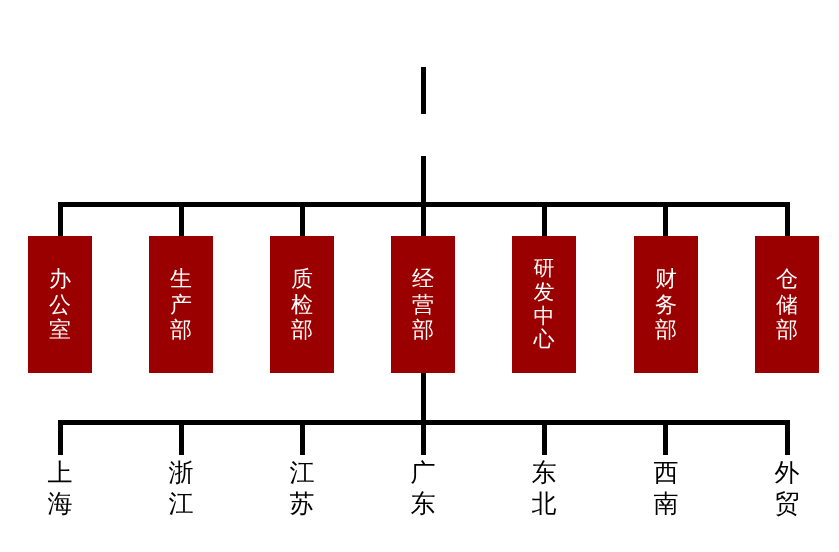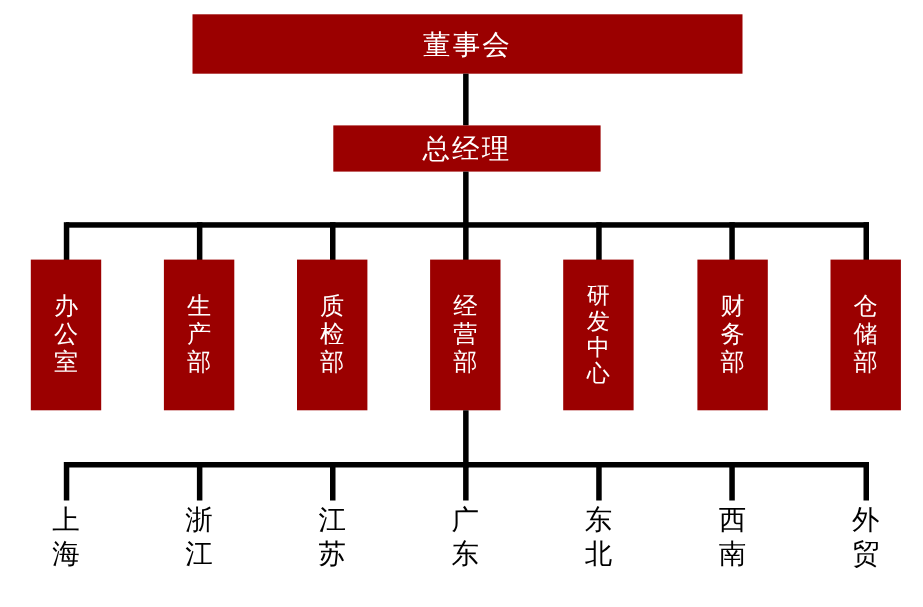--- a/index.html
+++ b/index.html
@@ -90,29 +90,23 @@
   }
   .branch-label .glyph {
     display: block;
   }
 </style>
 </head>
 <body>
 
 <div id="chart-root">
 
-  <div class="node-box top-level" id="node-board">
-    <span>董事会</span>
-  </div>
 
   <div class="line vline" style="left:421px; top:67px; height:47px;"></div>
 
-  <div class="node-box top-level" id="node-gm">
-    <span>总经理</span>
-  </div>
 
   <div class="line vline" style="left:421px; top:156px; height:82px;"></div>
 
   <div class="line hline" style="left:60px; top:202px; width:730px;"></div>
 
   <div class="line vline" style="left:58px;  top:202px; height:36px;"></div>
   <div class="line vline" style="left:179px; top:202px; height:36px;"></div>
   <div class="line vline" style="left:300px; top:202px; height:36px;"></div>
   <div class="line vline" style="left:542px; top:202px; height:36px;"></div>
   <div class="line vline" style="left:663px; top:202px; height:36px;"></div>

